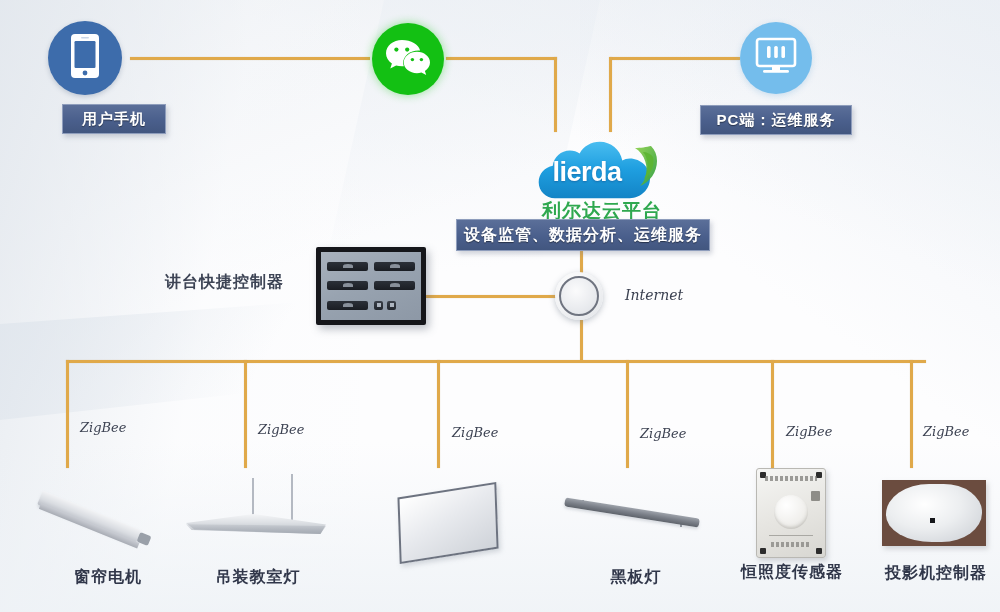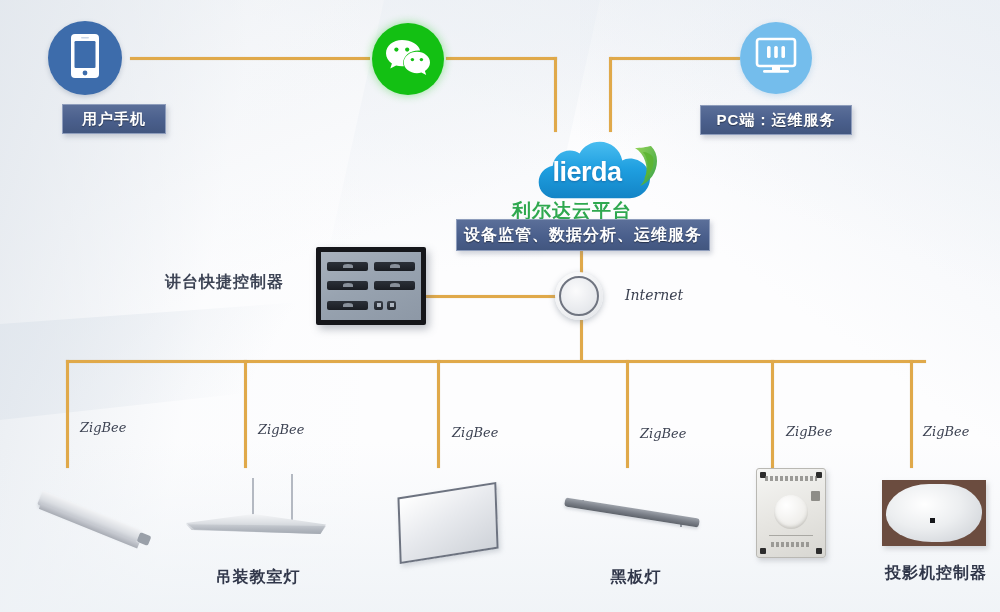--- a/index.html
+++ b/index.html
@@ -102,21 +102,21 @@
   #cloud-wordmark {
     position: absolute; left: 0; top: 0; width: 150px; height: 64px;
     display: flex; align-items: center; justify-content: center;
     font-size: 27px; font-weight: bold; color: #ffffff;
     letter-spacing: -0.5px;
     text-shadow: 0 1px 2px rgba(20,80,140,0.55);
     z-index: 3;
   }
   #cloud-cn {
     position: absolute; left: 0; top: 58px; width: 150px;
-    text-align: left;
+    text-align: right;
     font-size: 19px; font-weight: bold; color: #2fa84f;
     letter-spacing: 1px;
   }
 
   
   #podium-panel {
     position: absolute; left: 316px; top: 247px; width: 110px; height: 78px;
     background: #15161a;
     border-radius: 2px;
     box-shadow: 3px 4px 8px rgba(90,100,115,0.40);
@@ -461,20 +461,21 @@
   <div class="zigbee-label" style="left:923px; top:424px;">
     <span>ZigBee</span>
   </div>
 
   <div class="device-cell" style="left:28px; top:472px;">
     <div class="device-art">
       <div class="curtain-bar"></div>
       <div class="curtain-bar2"></div>
       <div class="curtain-head"></div>
     </div>
+    <div class="device-caption">窗帘电机</div>
   </div>
 
   <div class="device-cell" style="left:178px; top:472px;">
     <div class="device-art">
       <div class="pend-wire" style="left:74px; top:6px; height:38px;"></div>
       <div class="pend-wire" style="left:113px; top:2px; height:48px;"></div>
       <div class="pend-body"></div>
       <div class="pend-edge"></div>
     </div>
     <div class="device-caption">吊装教室灯</div>
@@ -502,20 +503,21 @@
         <div class="scorner" style="right:3px; top:3px;"></div>
         <div class="scorner" style="left:3px; bottom:3px;"></div>
         <div class="scorner" style="right:3px; bottom:3px;"></div>
         <div class="sensor-txt-top"></div>
         <div class="sensor-chip"></div>
         <div class="sensor-dome"></div>
         <div class="sensor-line"></div>
         <div class="sensor-txt-bot"></div>
       </div>
     </div>
+    <div class="device-caption">恒照度传感器</div>
   </div>
 
   <div class="device-cell" style="left:856px; top:468px;">
     <div class="device-art">
       <div class="proj-frame">
         <div class="proj-body">
           <div class="proj-dot"></div>
         </div>
       </div>
     </div>

